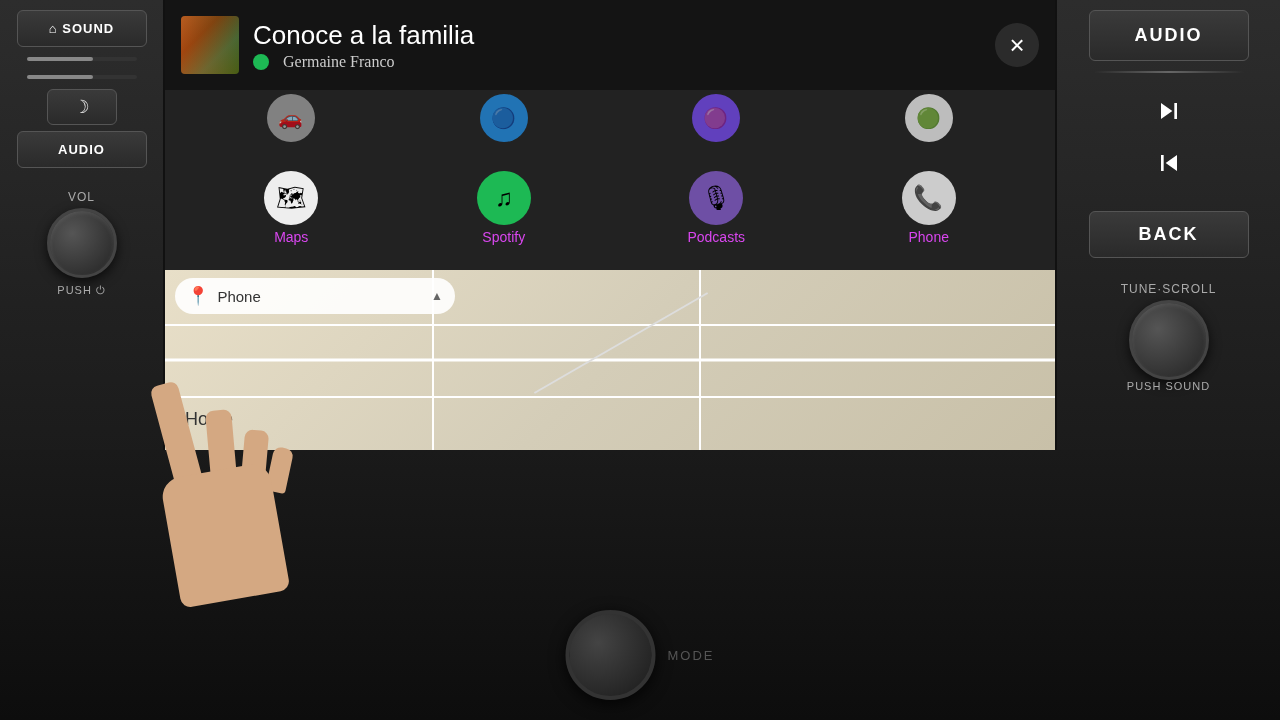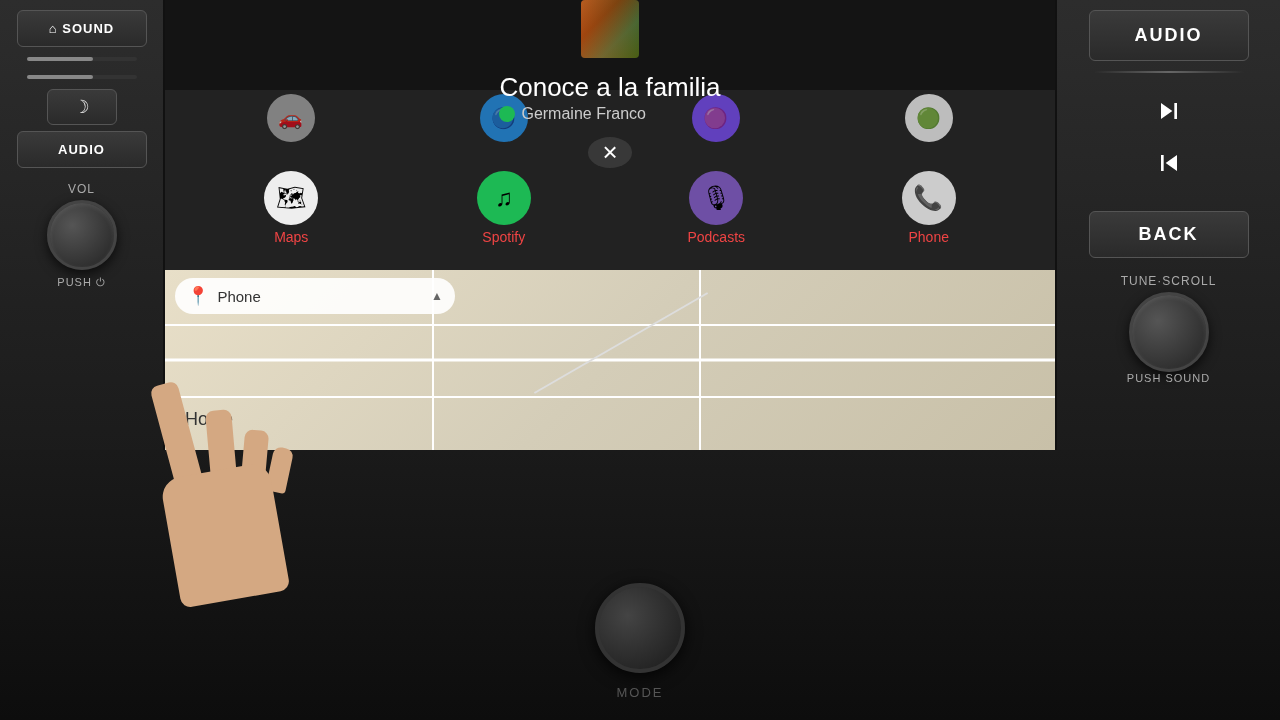--- a/index.html
+++ b/index.html
@@ -56,20 +56,21 @@
       align-items: center;
       margin-top: 8px;
       width: 100%;
     }
 
     .vol-label {
       color: #aaa;
       font-size: 12px;
       letter-spacing: 1px;
       margin-bottom: 4px;
+      margin-top: 8px;
     }
 
     .vol-knob {
       width: 70px;
       height: 70px;
       background: radial-gradient(circle at 35% 35%, #555, #222);
       border-radius: 50%;
       border: 3px solid #444;
       box-shadow: 0 4px 12px rgba(0,0,0,0.7), inset 0 2px 4px rgba(255,255,255,0.1);
       cursor: pointer;
@@ -111,21 +112,20 @@
       top: 0;
       left: 0;
       right: 0;
       height: 90px;
       background: rgba(20,20,20,0.95);
       display: flex;
       align-items: center;
       padding: 0 16px;
       gap: 14px;
       z-index: 10;
-      flex-direction: column;
     }
 
     .album-art {
       width: 58px;
       height: 58px;
       border-radius: 4px;
       background: linear-gradient(135deg, #c25a2b, #8b3a15, #4a6741, #2d5a1a);
       flex-shrink: 0;
       position: relative;
       overflow: hidden;
@@ -146,22 +146,23 @@
       color: #fff;
       font-size: 26px;
       font-weight: 400;
     }
 
     .track-artist {
       color: #ccc;
       font-size: 16px;
       display: flex;
       align-items: center;
-      gap: 6px;
+      gap: 14px;
       margin-top: 2px;
+      font-family: Liberation Serif, serif;
     }
 
     .spotify-dot {
       width: 16px;
       height: 16px;
       background: #1DB954;
       border-radius: 50%;
       flex-shrink: 0;
     }
 
@@ -216,21 +217,21 @@
       justify-content: center;
       font-size: 24px;
     }
 
     .app-icon-maps { background: #eee; }
     .app-icon-spotify { background: #1DB954; }
     .app-icon-podcasts { background: #6e4fa5; }
     .app-icon-phone { background: #ccc; }
 
     .app-label {
-      color: #ef4444;
+      color: #d946ef;
       font-size: 14px;
     }
 
     
     .map-section {
       position: absolute;
       top: 270px;
       left: 0;
       right: 0;
       bottom: 0;
@@ -492,21 +493,21 @@
       background: linear-gradient(180deg, #1a1a1a 0%, #0d0d0d 100%);
     }
 
     
     .mode-knob-area {
       position: absolute;
       bottom: 20px;
       left: 50%;
       transform: translateX(-50%);
       display: flex;
-      flex-direction: column;
+      flex-direction: row;
       align-items: center;
       gap: 12px;
       text-align: center;
     }
 
     .mode-knob {
       width: 90px;
       height: 90px;
       background: radial-gradient(circle at 35% 35%, #444, #1a1a1a);
       border-radius: 50%;

